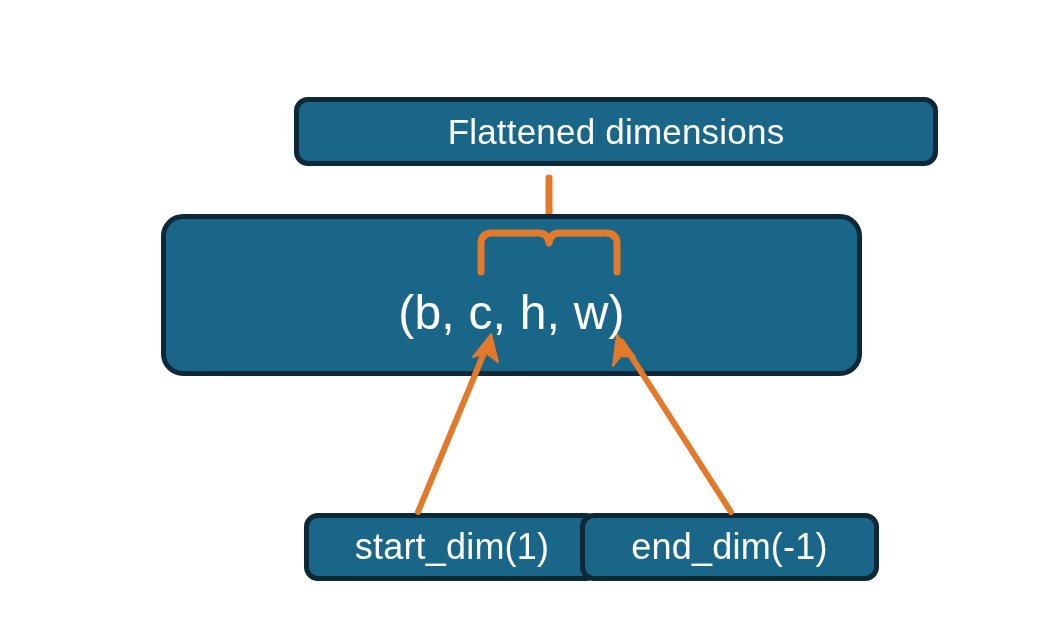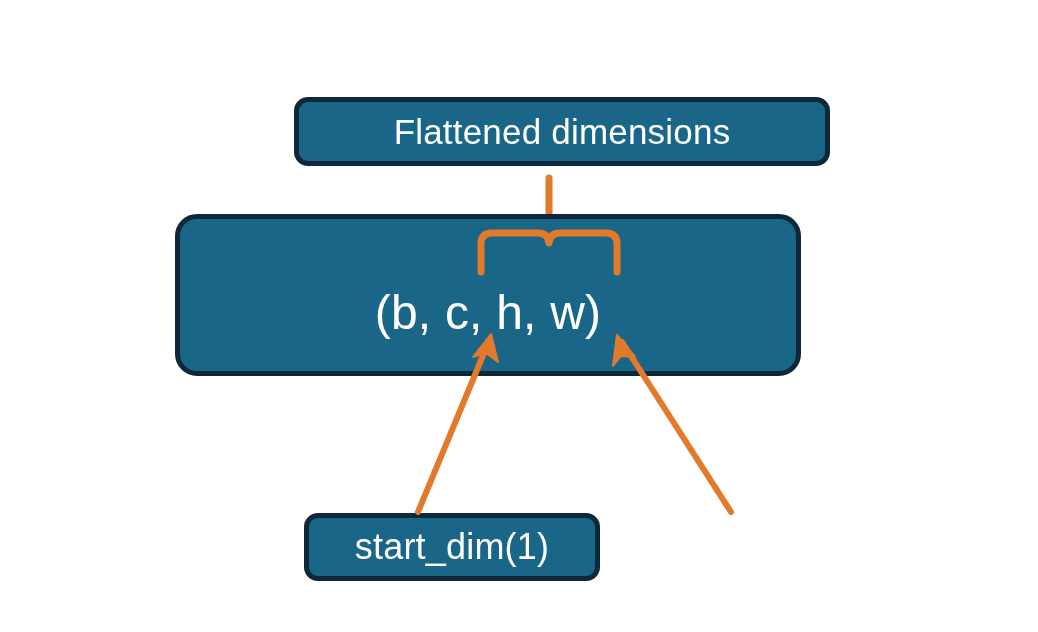--- a/index.html
+++ b/index.html
@@ -27,29 +27,29 @@
     align-items: center;
     justify-content: center;
     color: #ffffff;
     font-weight: 400;
     letter-spacing: 0.2px;
     z-index: 2;
   }
   #node-flattened {
     left: 294px;
     top: 97px;
-    width: 536px;
+    width: 644px;
     height: 69px;
     font-size: 35px;
     border-radius: 14px;
   }
   #node-shape {
-    left: 175px;
+    left: 161px;
     top: 214px;
-    width: 626px;
+    width: 701px;
     height: 162px;
     border-radius: 22px;
   }
   #node-shape .shape-label {
     font-size: 48px;
     margin-top: 34px;
   }
   #node-start {
     left: 268px;
     top: 513px;
@@ -93,20 +93,23 @@
   </div>
 
   <div class="node" id="node-shape">
     <span class="shape-label">(b, c, h, w)</span>
   </div>
 
   <div class="node" id="node-start">
     <span>start_dim(1)</span>
   </div>
 
+  <div class="node" id="node-end">
+    <span>end_dim(-1)</span>
+  </div>
 
   <svg id="overlay-front" viewBox="0 0 1038 632" xmlns="http://www.w3.org/2000/svg">
 
     <path d="M 481 272
              L 481 244
              Q 481 233 492 233
              L 538 233
              Q 548 233 549 243
              Q 550 233 560 233
              L 606 233

